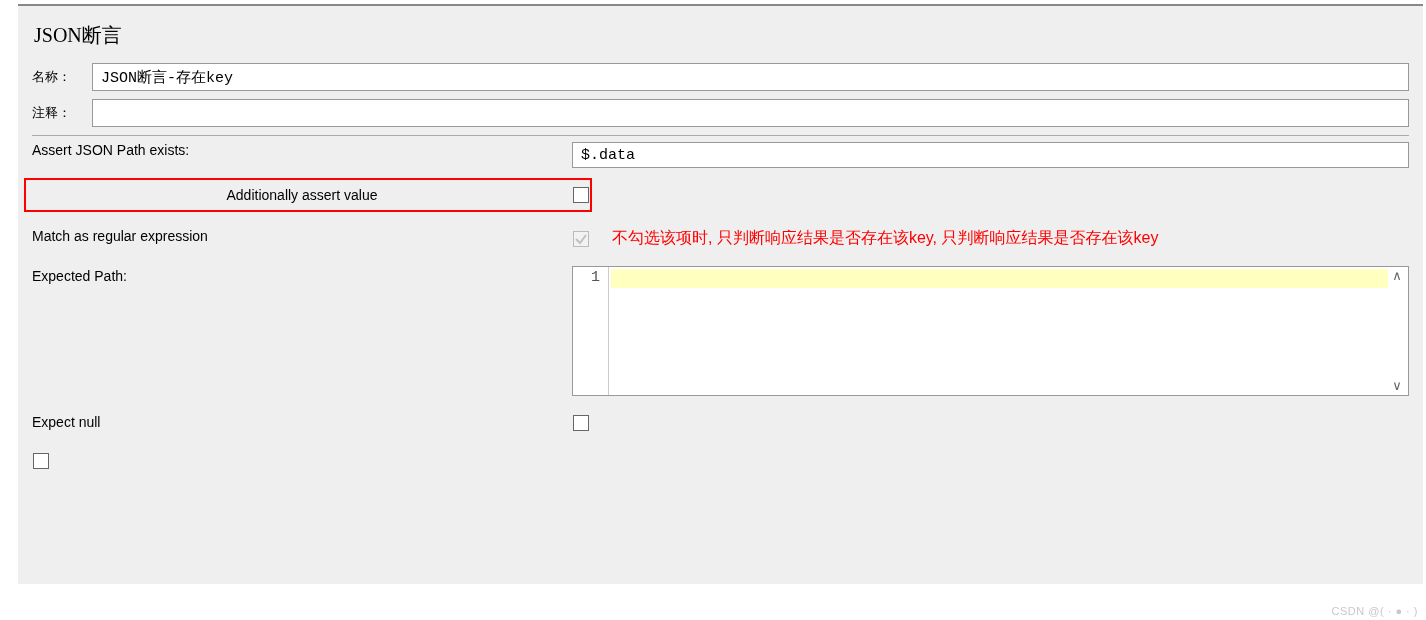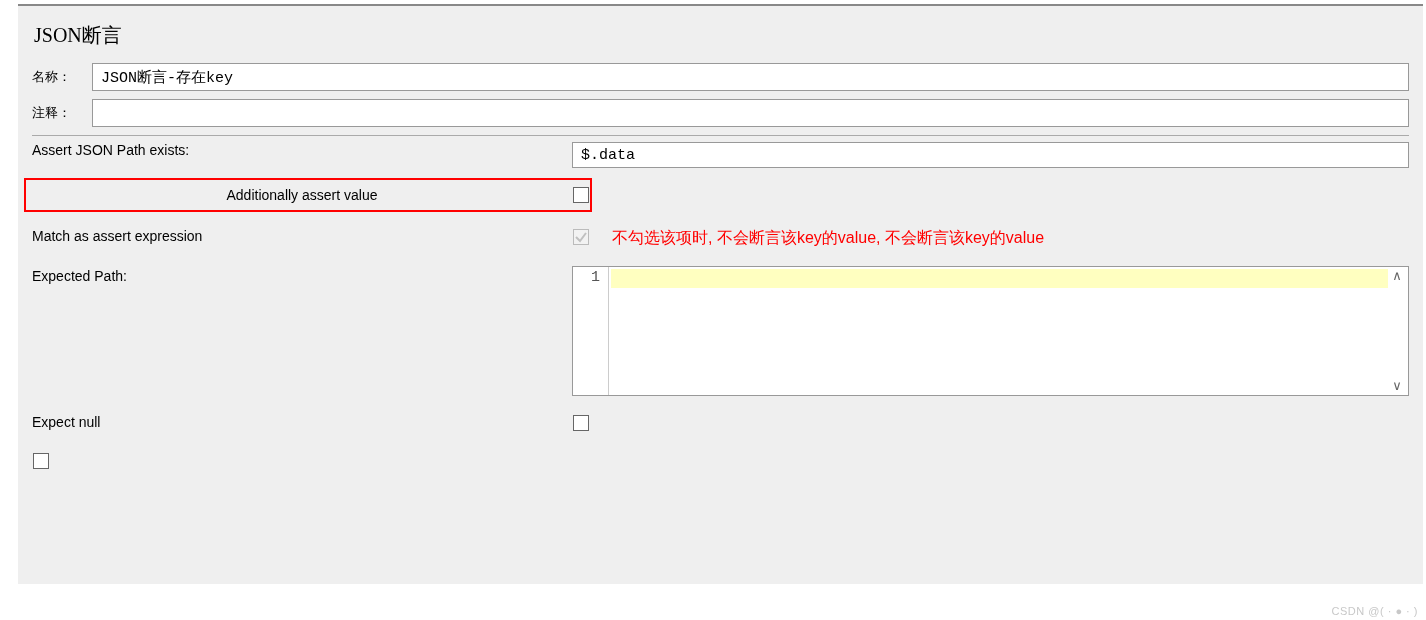--- a/index.html
+++ b/index.html
@@ -57,21 +57,21 @@
     }
     .col-left {
       width: 540px;
       display: flex;
       align-items: flex-start;
       min-height: 24px;
     }
     .col-right {
       flex: 1;
       display: flex;
-      align-items: flex-start;
+      align-items: center;
     }
     .input-path {
       flex: 1;
       height: 26px;
       border: 1px solid #999;
       background: #fff;
       font-family: "Courier New", monospace;
       font-size: 15px;
       padding: 0 8px;
       outline: none;
@@ -203,31 +203,31 @@
       <span class="label-en">Additionally assert value</span>
       <span class="cb-wrap">
           <span class="cb"></span>
         </span>
     </div>
     <div class="col-right"></div>
   </div>
 
   <div class="grid-row match-row">
     <div class="col-left">
-      <span class="label-en">Match as assert expression</span>
+      <span class="label-en">Match as regular expression</span>
     </div>
     <div class="col-right">
       <span class="cb-wrap">
         <span class="cb disabled">
           <svg width="14" height="14" viewBox="0 0 14 14">
               <path d="M2 7 L6 11 L12 3" stroke="#c0c0c0" stroke-width="2" fill="none"></path>
             </svg>
         </span>
       </span>
-      <span class="annot">不勾选该项时, 不会断言该key的value, 不会断言该key的value</span>
+      <span class="annot">不勾选该项时, 只判断响应结果是否存在该key, 只判断响应结果是否存在该key</span>
     </div>
   </div>
 
   <div class="grid-row expected-row">
     <div class="col-left" style="align-self:flex-start; padding-top:2px;">
       <span class="label-en">Expected Path:</span>
     </div>
     <div class="col-right">
       <div class="editor-wrap">
         <div class="gutter">

